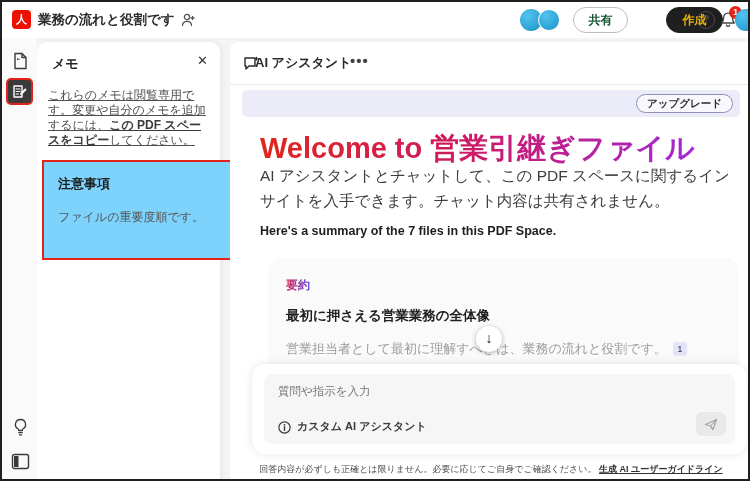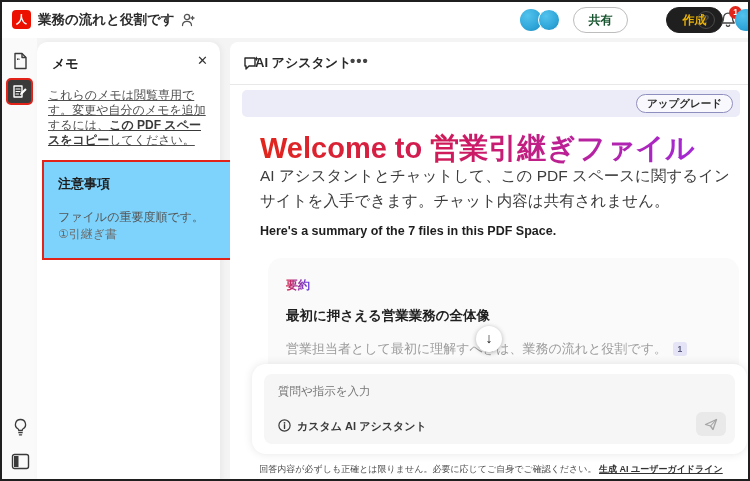--- a/index.html
+++ b/index.html
@@ -63,21 +63,21 @@
   .summary-label { font-size:12px; font-weight:bold; background:linear-gradient(90deg,#D6244A 0%,#5E3BEA 100%); -webkit-background-clip:text; background-clip:text; color:transparent; display:inline-block; }
   .summary-title { margin-top:13px; font-size:13.5px; font-weight:bold; color:#1f1f1f; }
   .summary-body { margin-top:15px; font-size:13px; color:#9c9c9c; }
   .citation-badge { display:inline-block; width:14px; height:14px; margin-left:6px; background:#E4E4F6; border-radius:3px; color:#5b5b80; font-size:8.5px; font-weight:bold; text-align:center; line-height:14px; vertical-align:1px; cursor:pointer; }
 
   .scroll-down-btn { position:absolute; left:246px; top:284px; width:26px; height:26px; background:#fff; border-radius:50%; box-shadow:0 1px 5px rgba(0,0,0,.3); text-align:center; line-height:25px; font-size:14px; font-weight:bold; color:#111; cursor:pointer; }
 
   .input-card { position:absolute; left:22px; top:322px; width:495px; height:90px; background:#fff; border-radius:14px; box-shadow:0 0 10px rgba(0,0,0,.10); }
   .input-inner { position:absolute; left:12px; top:10px; width:471px; height:70px; background:#f6f6f6; border-radius:8px; }
   .input-placeholder { position:absolute; left:14px; top:10px; font-size:11.5px; color:#767676; }
-  .assistant-row { position:absolute; left:14px; bottom:10px; display:flex; align-items:flex-start; gap:6px; }
+  .assistant-row { position:absolute; left:14px; bottom:10px; display:flex; align-items:flex-end; gap:6px; }
   .assistant-label { font-size:11px; font-weight:bold; color:#3a3a3a; }
   .send-btn { position:absolute; right:9px; bottom:8px; width:30px; height:24px; background:#e9e9e9; border-radius:6px; display:flex; align-items:center; justify-content:center; cursor:pointer; }
 
   .disclaimer { position:absolute; left:0; bottom:7px; width:100%; text-align:center; font-size:9px; color:#4f4f4f; }
   .disclaimer a { color:#333; font-weight:600; text-decoration:underline; cursor:pointer; }
 </style>
 </head>
 <body>
 
 <div id="window">
@@ -139,21 +139,20 @@
     </div>
   </div>
 
   <div class="memo-panel">
     <div class="memo-title">メモ</div>
     <div class="memo-close">✕</div>
     <div class="memo-notice"><span>これらのメモは閲覧専用です。変更や自分のメモを追加するには、</span><span class="copy-link">この PDF スペースをコピー</span><span>してください。</span></div>
     <div class="note-card">
       <div class="note-heading">注意事項</div>
       <div class="note-line nl0">ファイルの重要度順です。</div>
-      <div class="note-line nl1">①引継ぎ書</div>
 
     </div>
   </div>
 
   <div class="main-card">
     <div class="ai-header">
       <span class="ai-header-icon">
         <svg width="17" height="17" viewBox="0 0 17 17">
             <path d="M2 3h10v8H6l-3 3v-3H2z" fill="none" stroke="#2a2a2a" stroke-width="1.4" stroke-linejoin="round"></path>
             <path d="M13.5 1.2l.7 1.8 1.8.7-1.8.7-.7 1.8-.7-1.8-1.8-.7 1.8-.7z" fill="#2a2a2a"></path>

